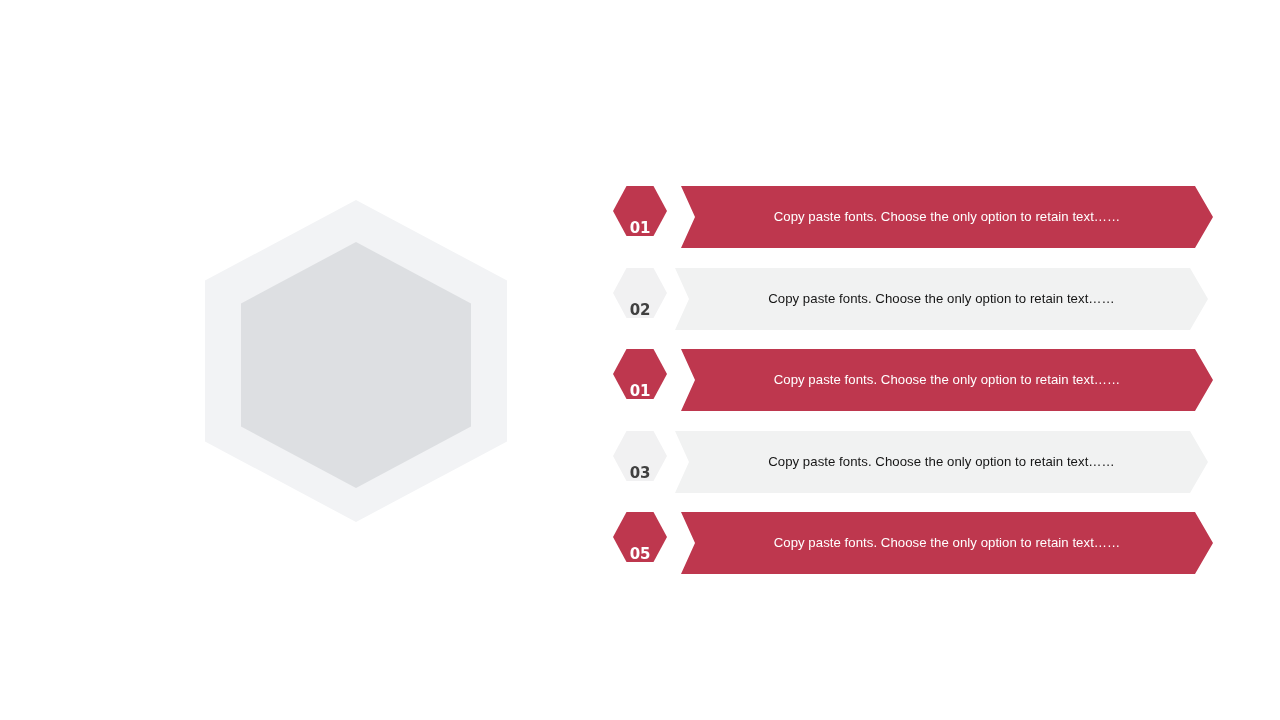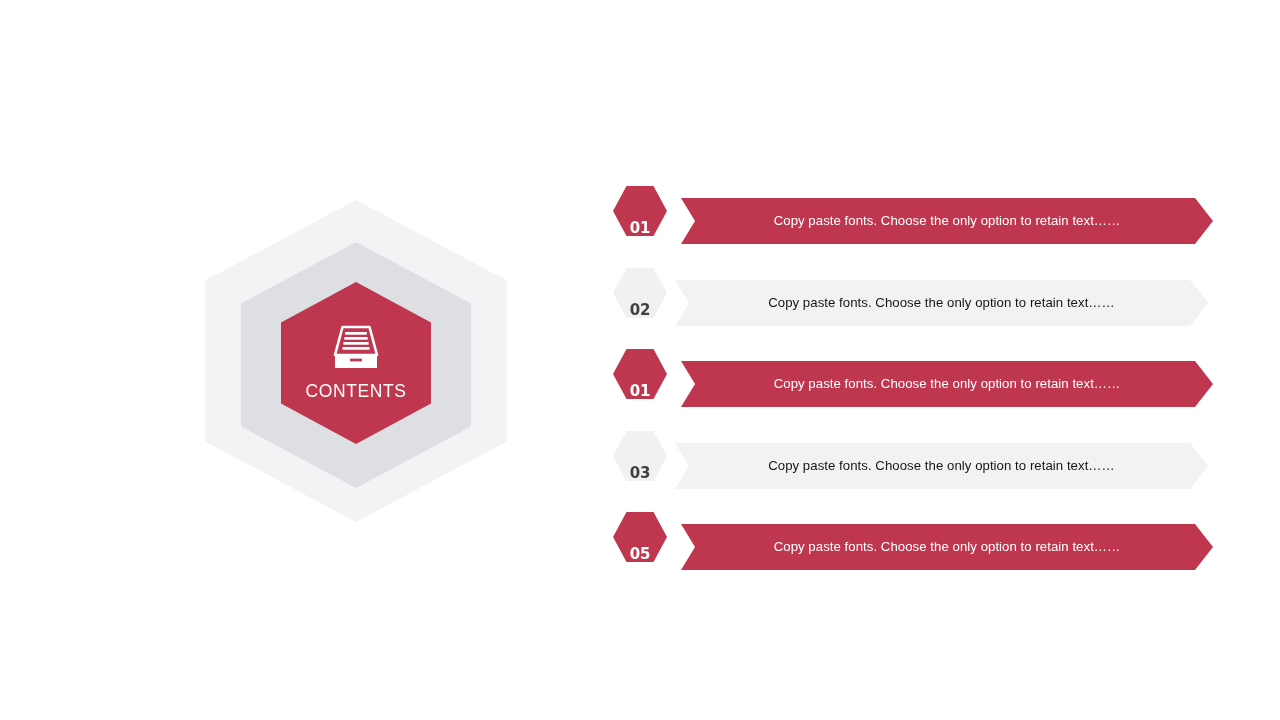--- a/index.html
+++ b/index.html
@@ -111,22 +111,22 @@
   .row-badge-num {
     font-family: "DejaVu Sans", sans-serif;
     font-size: 15px;
     font-weight: bold;
     line-height: 1;
     letter-spacing: -0.3px;
   }
 
   .row-bar {
     position: absolute;
-    top: 12px;
-    height: 46px;
+    top: 0;
+    height: 62px;
     display: flex;
     align-items: center;
     justify-content: center;
     clip-path: polygon(
       0% 0%,
       calc(100% - 18px) 0%,
       100% 50%,
       calc(100% - 18px) 100%,
       0% 100%,
       14px 50%
@@ -155,38 +155,20 @@
 </head>
 <body>
 
 <div id="slide">
 
   <div id="hex-cluster">
 
     <div class="hex hex-outer"></div>
     <div class="hex hex-mid"></div>
 
-    <div class="hex hex-inner">
-
-      <svg id="contents-icon" viewBox="0 0 50 46">
-
-        <path d="M11.5 2 L38.5 2 L46 30 L4 30 Z" fill="none" stroke="#ffffff" stroke-width="2.6" stroke-linejoin="round"></path>
-
-        <rect x="14.2" y="7.0" width="21.6" height="2.7" fill="#ffffff"></rect>
-        <rect x="13.3" y="12.0" width="23.4" height="2.7" fill="#ffffff"></rect>
-        <rect x="12.4" y="17.0" width="25.2" height="2.7" fill="#ffffff"></rect>
-        <rect x="11.5" y="22.0" width="27.0" height="2.7" fill="#ffffff"></rect>
-
-        <path d="M4 30 L46 30 L46 43 L4 43 Z" fill="#ffffff"></path>
-
-        <rect x="19" y="33.6" width="12" height="2.8" fill="#be374e"></rect>
-      </svg>
-
-      <div id="contents-label">CONTENTS</div>
-    </div>
   </div>
 
   <div id="rows">
 
     <div class="row accent" style="top:0px;">
       <div class="row-badge">
         <span class="row-badge-num">01</span>
       </div>
       <div class="row-bar" style="left:68px; width:532px;">
         <span class="row-bar-text">Copy paste fonts. Choose the only option to retain text……</span>

